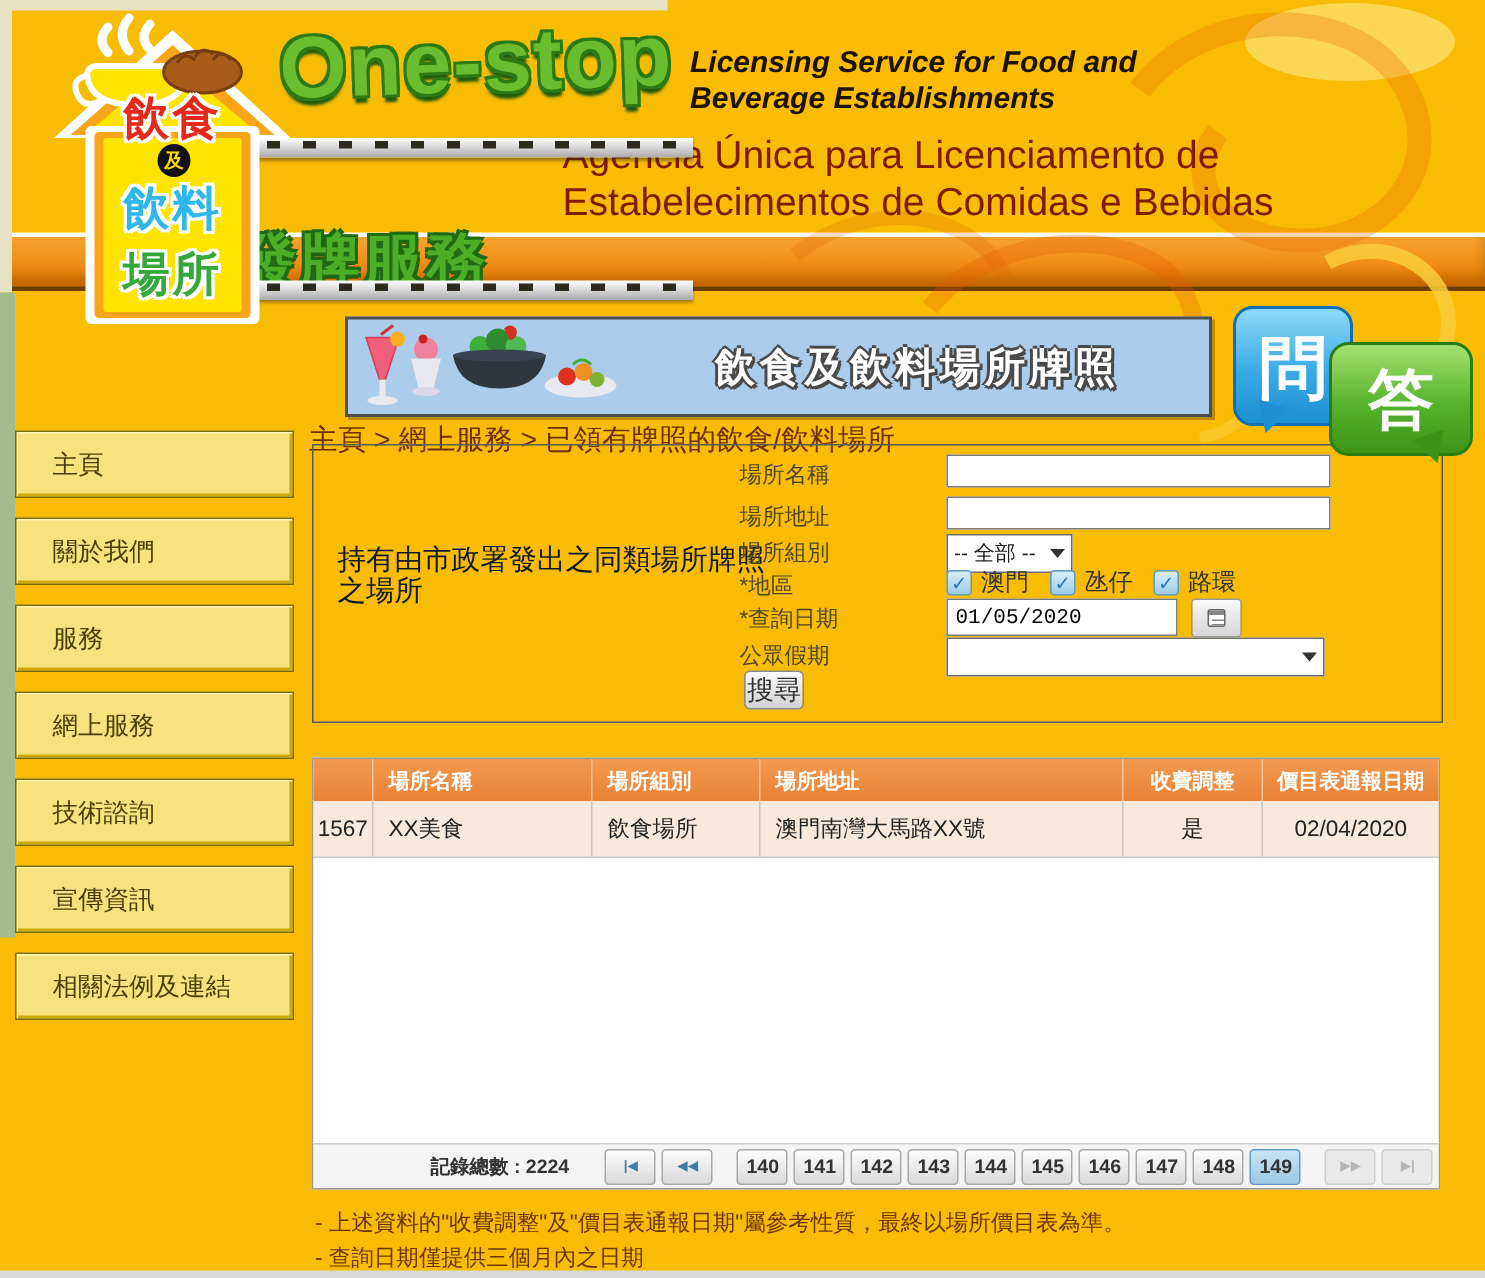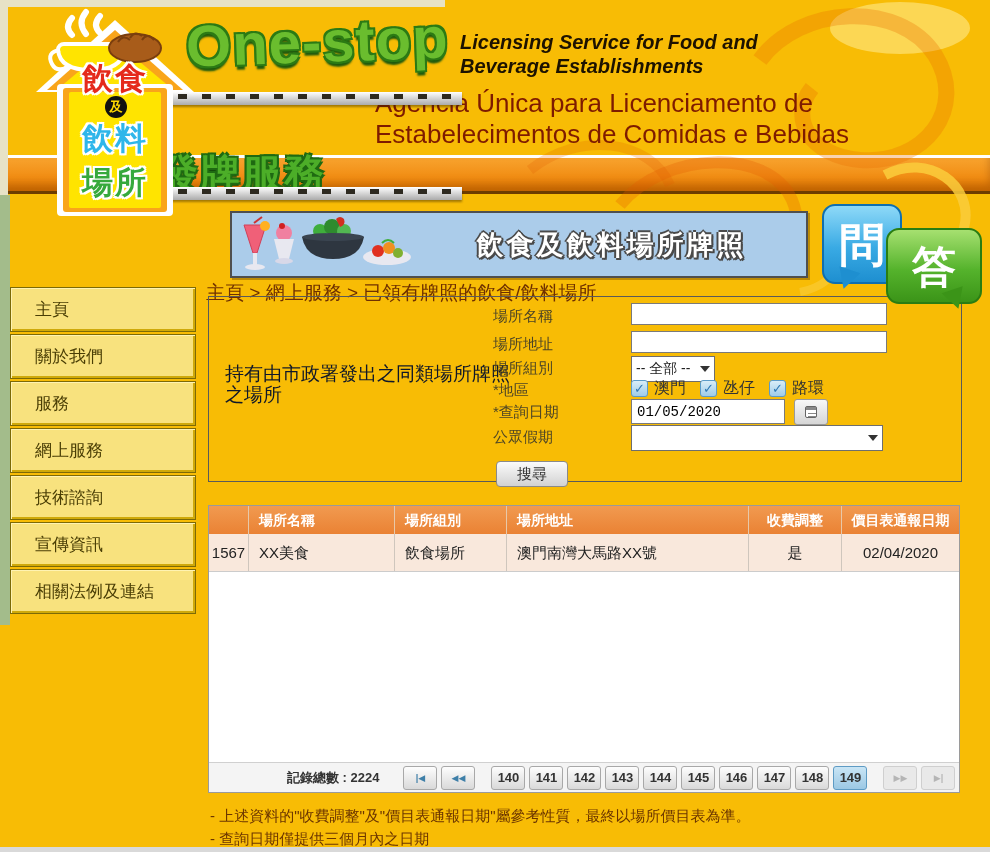--- a/index.html
+++ b/index.html
@@ -66,21 +66,21 @@
   .bubble-a { left:64px; top:24px; width:96px; height:76px; font-size:44px; line-height:74px;
     background:linear-gradient(#A6E070 0%,#55B32C 55%,#3B9418 100%); border:2px solid #2A7D12; }
   .bubble-a::after { content:""; position:absolute; right:12px; bottom:-18px; border:11px solid transparent;
     border-top:20px solid #3B9418; transform:rotate(-18deg); }
 
   
   .breadcrumb { position:absolute; left:206px; top:280px; font-size:19px; color:#6F3000; z-index:4; }
 
   
   .sidebar { position:absolute; left:10px; top:287px; width:186px; z-index:4; }
-  .side-item { width:100%; height:45px; margin-bottom:2px; background:#F8E27E; border:1px solid #7C6A07;
+  .side-item { width:100%; height:45px; margin-bottom:13px; background:#F8E27E; border:1px solid #7C6A07;
     box-shadow:inset 1px 1px 0 #FFF3B2, inset -2px -2px 0 #CFA90A; color:#4A3E05; font-size:17px;
     line-height:43px; padding-left:24px; cursor:pointer; }
 
   
   .search-panel { position:absolute; left:208px; top:296px; width:754px; height:186px; border:1px solid #5A5A5A; z-index:4; }
   .panel-desc { position:absolute; left:16px; top:66px; width:300px; font-size:19px; line-height:21px; color:#0f172a; }
   .f-label { position:absolute; left:284px; font-size:15px; color:#4D4526; }
   .f-ctl { position:absolute; left:422px; }
   .txt { background:#fff; border:1px solid #7A7A7A; font-size:14px; padding:0 5px; font-family:Liberation Mono, monospace; }
   .fake-select { background:#fff; border:1px solid #6E6E6E; display:flex; align-items:center; font-size:14px;
@@ -92,22 +92,22 @@
   .checkbox { width:17px; height:17px; border:1px solid #5B9BC8; border-radius:3px;
     background:linear-gradient(#D8EDF8,#9FCCE8); text-align:center; line-height:15px; font-size:13px;
     font-weight:bold; color:#2E79B5; cursor:pointer; }
   .cb-label { margin-right:8px; }
   .cal-btn { position:absolute; left:585px; top:102px; width:34px; height:26px; border:1px solid #9A9A9A;
     border-radius:3px; background:linear-gradient(#F8F8F8,#D6D6D6); cursor:pointer; display:flex;
     align-items:center; justify-content:center; }
   .cal-icon { width:12px; height:12px; border:1px solid #666; border-radius:2px; position:relative; background:#fff; }
   .cal-icon::before { content:""; position:absolute; left:0; top:0; right:0; height:3px; background:#888; }
   .cal-icon::after { content:""; position:absolute; left:2px; top:6px; width:8px; height:1px; background:#888; box-shadow:0 3px 0 #888; }
-  .search-btn { position:absolute; left:287px; top:164px; width:72px; height:26px; border:1px solid #8A8A8A;
-    border-radius:4px; background:linear-gradient(#FBFBFB,#D2D2D2); font-size:15px; color:#333;
+  .search-btn { position:absolute; left:287px; top:150px; width:40px; height:26px; border:1px solid #8A8A8A;
+    border-radius:4px; background:linear-gradient(#FBFBFB,#D2D2D2); font-size:18px; color:#333;
     font-family:inherit; cursor:pointer; }
 
   
   .table-block { position:absolute; left:208px; top:505px; width:752px; z-index:4; border:1px solid #9A9A9A; background:#fff; }
   .tgrid { display:grid; grid-template-columns:40px 146px 112px 242px 93px 1fr; }
   .thead { background:linear-gradient(#F19A50,#EA8234); color:#fff; font-size:14px; font-weight:bold; height:28px; }
   .thead > div { line-height:28px; padding-left:10px; border-right:1px solid #E8C8A8; overflow:hidden; white-space:nowrap; }
   .thead > div:last-child { border-right:none; }
   .thead .c-center, .trow .c-center { text-align:center; padding-left:0; }
   .trow { background:#F9E8DC; color:#222; font-size:15px; height:38px; border-bottom:1px solid #CCC; }

